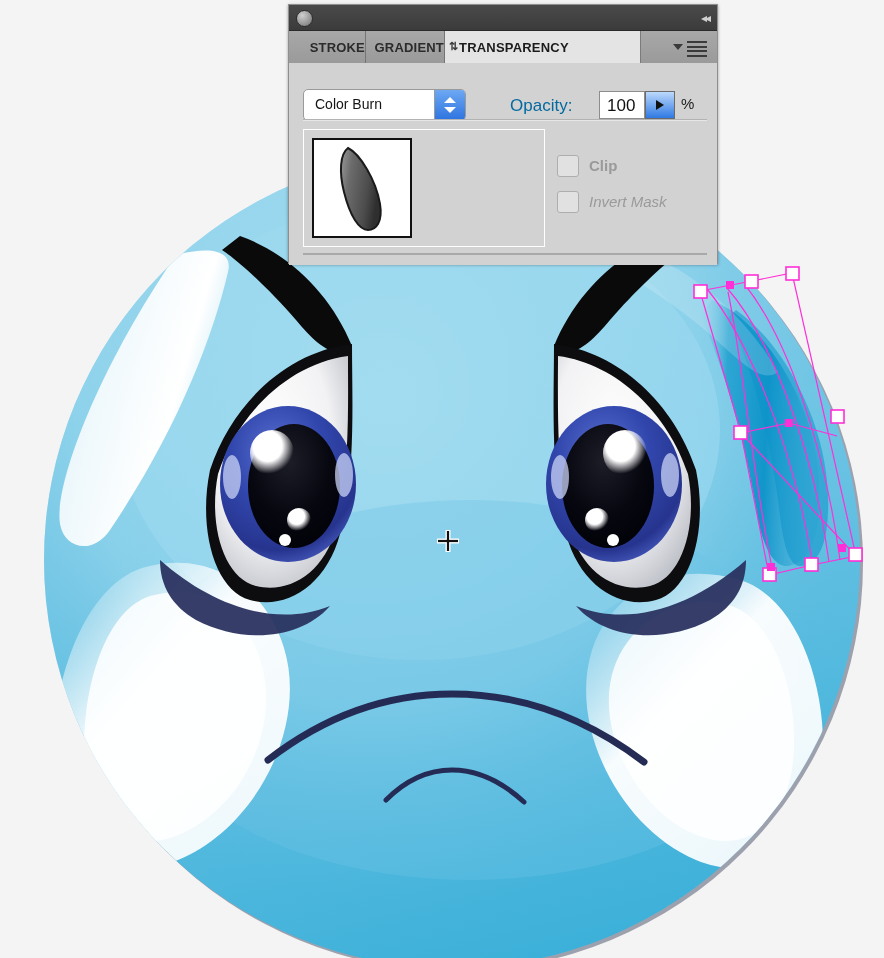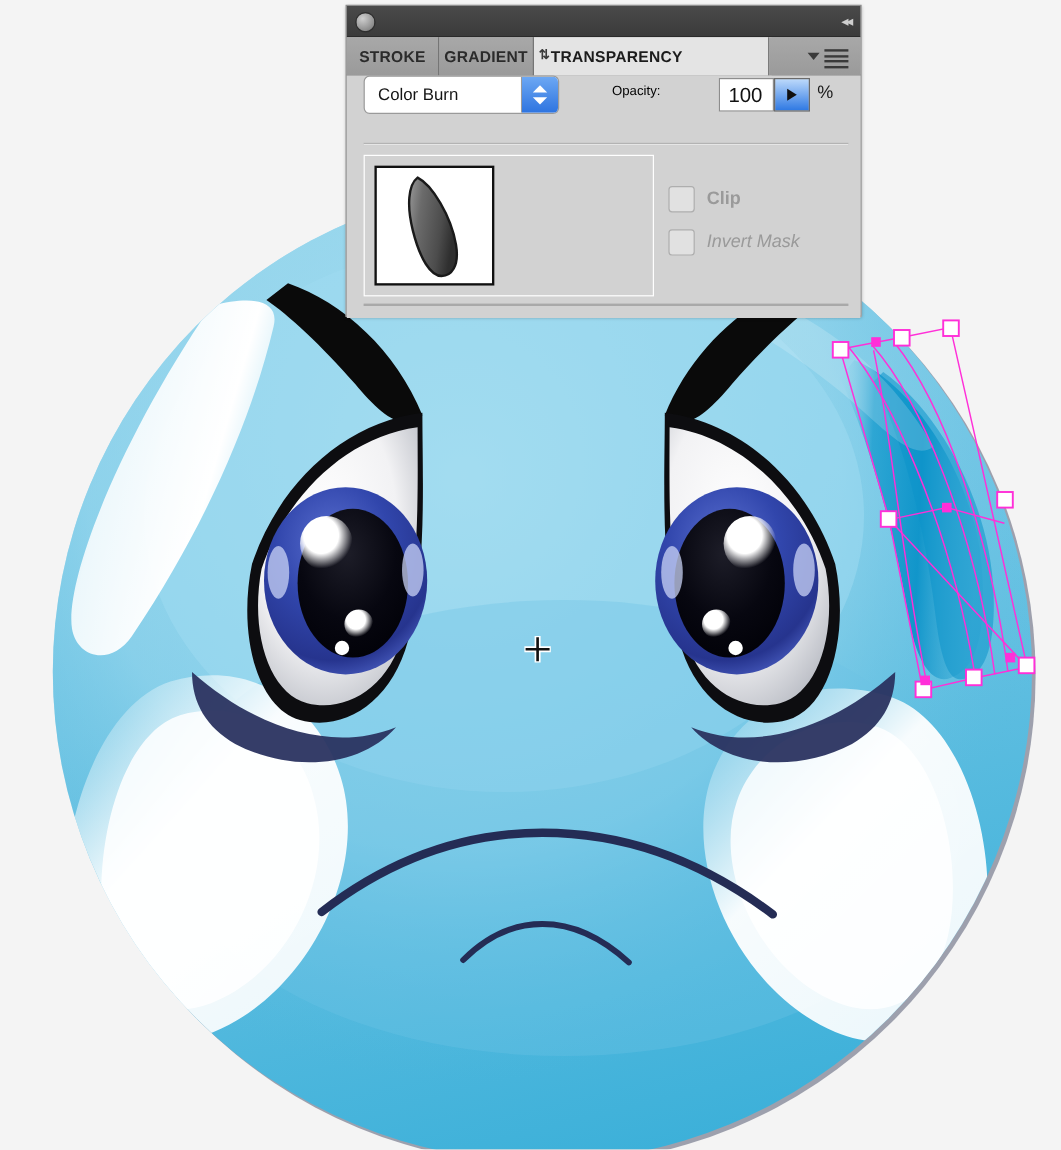--- a/index.html
+++ b/index.html
@@ -40,21 +40,21 @@
 
   .tabstrip{
     position:absolute;left:0;top:26px;width:100%;height:32px;
     background:#9d9d9d;box-sizing:border-box;
     border-bottom:1px solid #7b7b7b;
   }
   .tab{
     position:absolute;top:0;height:32px;box-sizing:border-box;
     font-size:13px;font-weight:bold;color:#2e2e2e;
     letter-spacing:.2px;
-    display:flex;align-items:center;justify-content:center;
+    display:flex;align-items:center;justify-content:flex-end;
     overflow:hidden;white-space:nowrap;
   }
   .tab.inactive{
     background:linear-gradient(#a8a8a8,#9a9a9a);
     border-right:1px solid #757575;
     color:#2b2b2b;
   }
   .tab.active{
     background:#e4e4e4;color:#1c1c1c;
     border-right:1px solid #b4b4b4;
@@ -72,41 +72,41 @@
     border-left:1px solid #7b7b7b;
   }
   .pm-tri{position:absolute;right:34px;top:13px;width:0;height:0;
     border-left:5px solid transparent;border-right:5px solid transparent;border-top:6px solid #3a3a3a;}
   .pm-lines{position:absolute;right:10px;top:10px;width:20px;height:13px;}
   .pm-lines i{display:block;height:2px;background:#3a3a3a;margin-bottom:2.5px;}
 
   .panelbody{position:absolute;left:0;top:58px;width:100%;height:202px;background:#d2d2d2;}
 
   
-  .row1{position:absolute;left:14px;top:0;width:404px;height:34px;}
+  .row1{position:absolute;left:14px;top:26px;width:404px;height:34px;}
   .blendsel{
     position:absolute;left:0;top:0;width:163px;height:32px;
     background:#fff;border:1px solid #9a9a9a;border-radius:5px;
     box-sizing:border-box;
     box-shadow:0 1px 1px rgba(255,255,255,.7) inset;
   }
   .blendsel .lbl{
     position:absolute;left:11px;top:6px;font-size:14px;color:#141414;
   }
   .stepper{
     position:absolute;right:0;top:0;width:30px;height:30px;
     border-radius:0 4px 4px 0;
     background:linear-gradient(#6da8f3,#2e74e0);
     border-left:1px solid #9a9a9a;
   }
   .stepper .ar{position:absolute;left:50%;transform:translateX(-50%);width:0;height:0;}
   .stepper .up{top:7px;border-left:6px solid transparent;border-right:6px solid transparent;border-bottom:6px solid #fff;}
   .stepper .dn{bottom:7px;border-left:6px solid transparent;border-right:6px solid transparent;border-top:6px solid #fff;}
 
-  .op-label{position:absolute;left:207px;top:7px;font-size:11px;color:#000000;}
+  .op-label{position:absolute;left:207px;top:7px;font-size:17px;color:#0369a1;}
   .op-field{
     position:absolute;left:296px;top:2px;width:46px;height:28px;
     background:#fff;border:1px solid #8d8d8d;box-sizing:border-box;
   }
   .op-field span{position:absolute;left:7px;top:4px;font-size:17px;color:#111;}
   .op-pop{
     position:absolute;left:342px;top:2px;width:30px;height:28px;
     background:linear-gradient(#bcd9fb,#2f79e3);
     border:1px solid #6b6b6b;box-sizing:border-box;
   }

